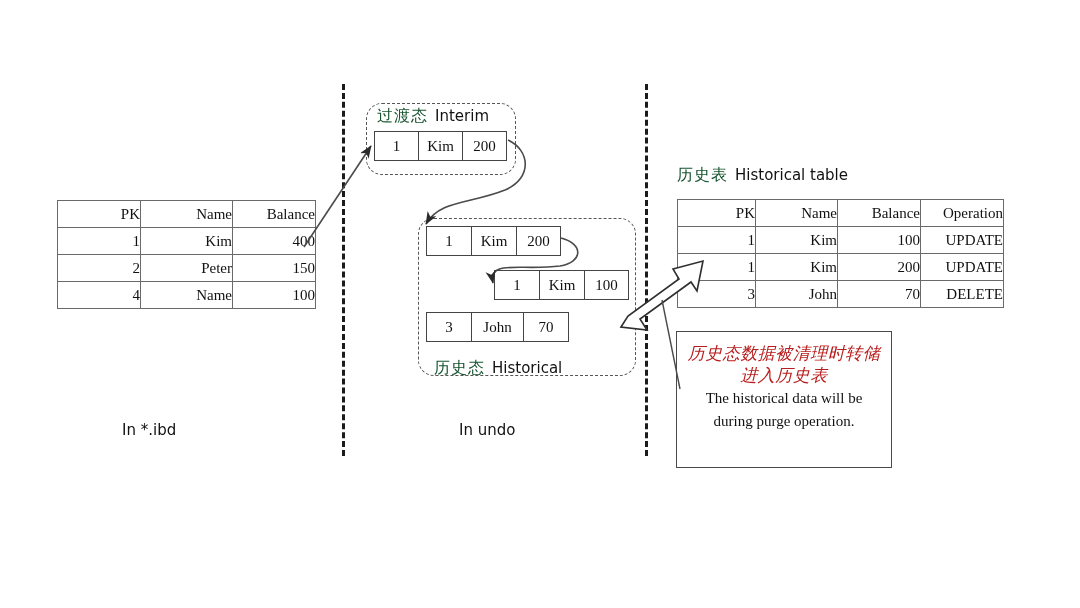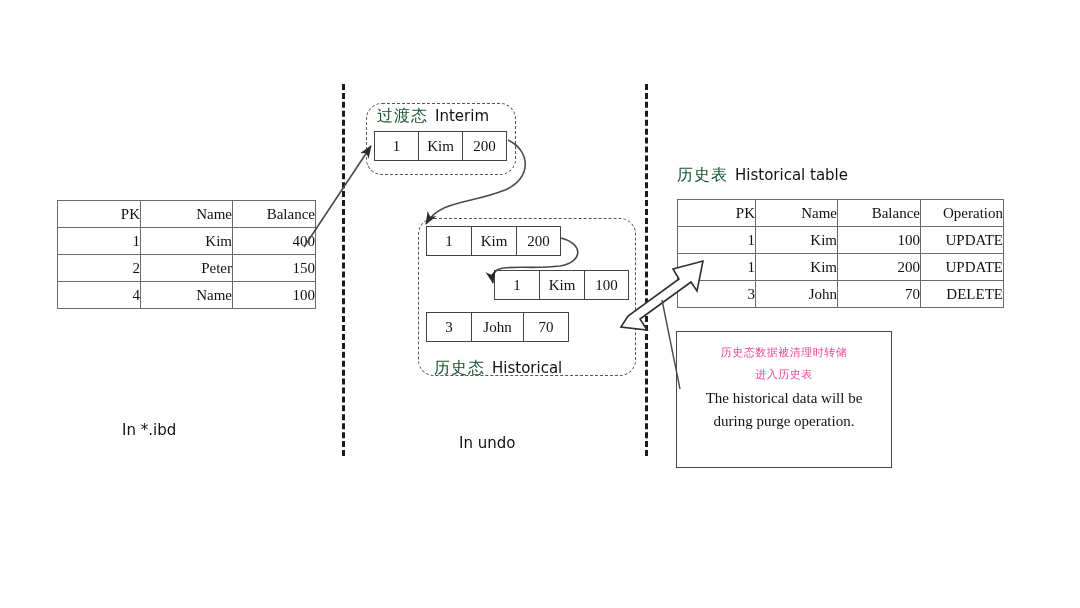--- a/index.html
+++ b/index.html
@@ -95,24 +95,25 @@
   
   .callout {
     border: 1px solid #4a4a4a;
     background: #fff;
     box-sizing: border-box;
     padding: 10px 8px 8px 8px;
     text-align: center;
   }
   .callout .cn {
     font-family: "DejaVu Sans", "Liberation Sans", sans-serif;
-    font-size: 11px;
+    font-size: 17px;
     line-height: 22px;
-    color: #ec4899;
+    color: #b91c1c;
     letter-spacing: 0.5px;
+    font-style: italic;
   }
   .callout .en {
     font-family: Liberation Serif, serif;
     font-size: 15px;
     line-height: 21px;
     color: #111;
     margin-top: 2px;
   }
 
   
@@ -239,21 +240,21 @@
       <td>John</td>
       <td>70</td>
     </tr>
   </tbody>
     </table>
 
   <div class="abs title-row inner-label" style="left:434px; top:346px;">
     <span class="title-cn">历史态</span><span class="title-en">Historical</span>
   </div>
 
-  <div class="abs zone-caption" style="left:459px; top:434px;">In undo</div>
+  <div class="abs zone-caption" style="left:459px; top:421px;">In undo</div>
 
   <div class="abs title-row" style="left:677px; top:165px;">
     <span class="title-cn">历史表</span><span class="title-en">Historical table</span>
   </div>
 
   <table class="grid abs" style="left:677px; top:199px; width:326px;">
     <colgroup>
         <col style="width:78px">
         <col style="width:82px">
         <col style="width:83px">

